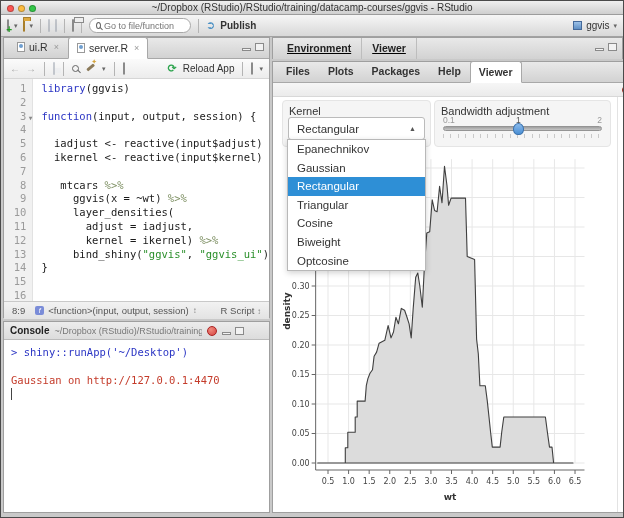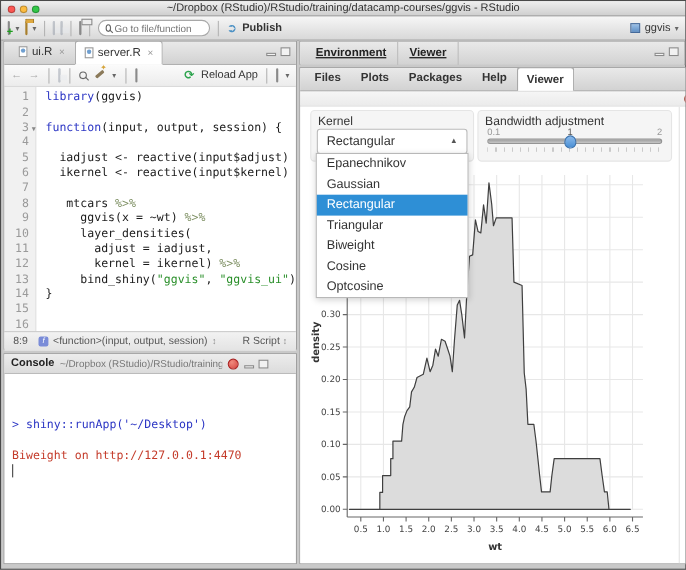--- a/index.html
+++ b/index.html
@@ -70,21 +70,21 @@
   .fn-chip { display:flex; align-items:center; gap:4px; }
   .fn-icon { width:9px; height:9px; background:#7a8cd8; color:#fff; font-size:7px; line-height:9px; text-align:center; border-radius:2px; font-style:italic; }
   .updown { font-size:8px; color:#888; }
 
   
   .console-header { height:18px; background:linear-gradient(#ececec,#dcdcdc); border-bottom:1px solid #bbb; display:flex; align-items:center; padding:0 6px; gap:5px; font-size:10px; }
   .console-title { font-weight:bold; color:#222; }
   .console-path { color:#777; font-size:9px; width:148px; overflow:hidden; white-space:nowrap; }
   .busy-dot { width:10px; height:10px; border-radius:50%; background:radial-gradient(circle at 35% 30%,#f08a7e,#d64541); border:1px solid #a22; }
   .console-body { font-family:"DejaVu Sans Mono","Liberation Mono",monospace; font-size:10.5px; line-height:14px; padding:5px 7px; }
-  .cl-input { color:#2b35c4;margin-top:34px; } .cl-message { color:#c43b2a; } .cl-blank { height:14px; }
+  .cl-input { color:#2b35c4; } .cl-message { color:#c43b2a; } .cl-blank { height:14px; }
   .ccaret { width:1px; height:12px; background:#444; margin-top:1px; }
 
   
   .envtab { padding:4px 10px 5px; font-weight:bold; font-size:10.5px; color:#222; border-right:1px solid #bdbdbd; }
   .vtoolbar { height:14px; background:linear-gradient(#f6f6f6,#ebebeb); border-bottom:1px solid #d8d8d8; display:flex; align-items:center; justify-content:flex-end; gap:7px; padding:0 8px; }
   .stopdot { width:10px; height:10px; border-radius:50%; background:radial-gradient(circle at 35% 30%,#ef8378,#cf3a2e); border:1px solid #9e2a20; }
   .icon-newwin { width:11px; height:8px; border:1px solid #8a8a8a; background:#eef2f6; position:relative; display:inline-block; }
   .icon-newwin::after { content:"↗"; position:absolute; right:-2px; top:-5px; font-size:7px; color:#557; }
   .icon-refresh { color:#888; font-size:11px; line-height:10px; }
   .viewer-content { position:absolute; left:0; right:0; top:35px; bottom:0; background:#fff; }
@@ -232,21 +232,21 @@
       <span class="console-path">~/Dropbox (RStudio)/RStudio/training/datacamp-co</span>
       <span class="busy-dot"></span>
       <span style="display:flex;gap:4px">
         <span class="wi min"></span>
         <span class="wi"></span>
       </span>
     </div>
     <div class="console-body">
         <div class="cl-input">&gt; shiny::runApp('~/Desktop')</div>
         <div class="cl-blank">&nbsp;</div>
-        <div class="cl-message">Biweight on http://127.0.0.1:4470</div>
+        <div class="cl-message">Gaussian on http://127.0.0.1:4470</div>
         <div class="ccaret"></div>
       </div>
   </div>
 
   <div class="pane" style="left:271px; top:36px; width:351px; height:22px;text-decoration:underline;">
     <div class="tabbar" style="height:21px;border-bottom:none">
       <span style="display:flex">
           <div class="envtab">Environment</div>
           <div class="envtab">Viewer</div>
         </span>
@@ -385,20 +385,20 @@
             <text x="169.06905" y="349" text-anchor="middle" font-size="9" font-weight="bold" fill="#333">wt</text>
             <text x="9" y="160.075" text-anchor="middle" font-size="9" font-weight="bold" fill="#333" transform="rotate(-90 9 160.075)">density</text>
           </svg>
       </div>
 
       <div class="dropdown">
           <div class="opt">Epanechnikov</div>
           <div class="opt">Gaussian</div>
           <div class="opt sel">Rectangular</div>
           <div class="opt">Triangular</div>
+          <div class="opt">Cosine</div>
           <div class="opt">Biweight</div>
-          <div class="opt">Cosine</div>
           <div class="opt">Optcosine</div>
         </div>
     </div>
   </div>
 
 </div>
 
 </body></html>

